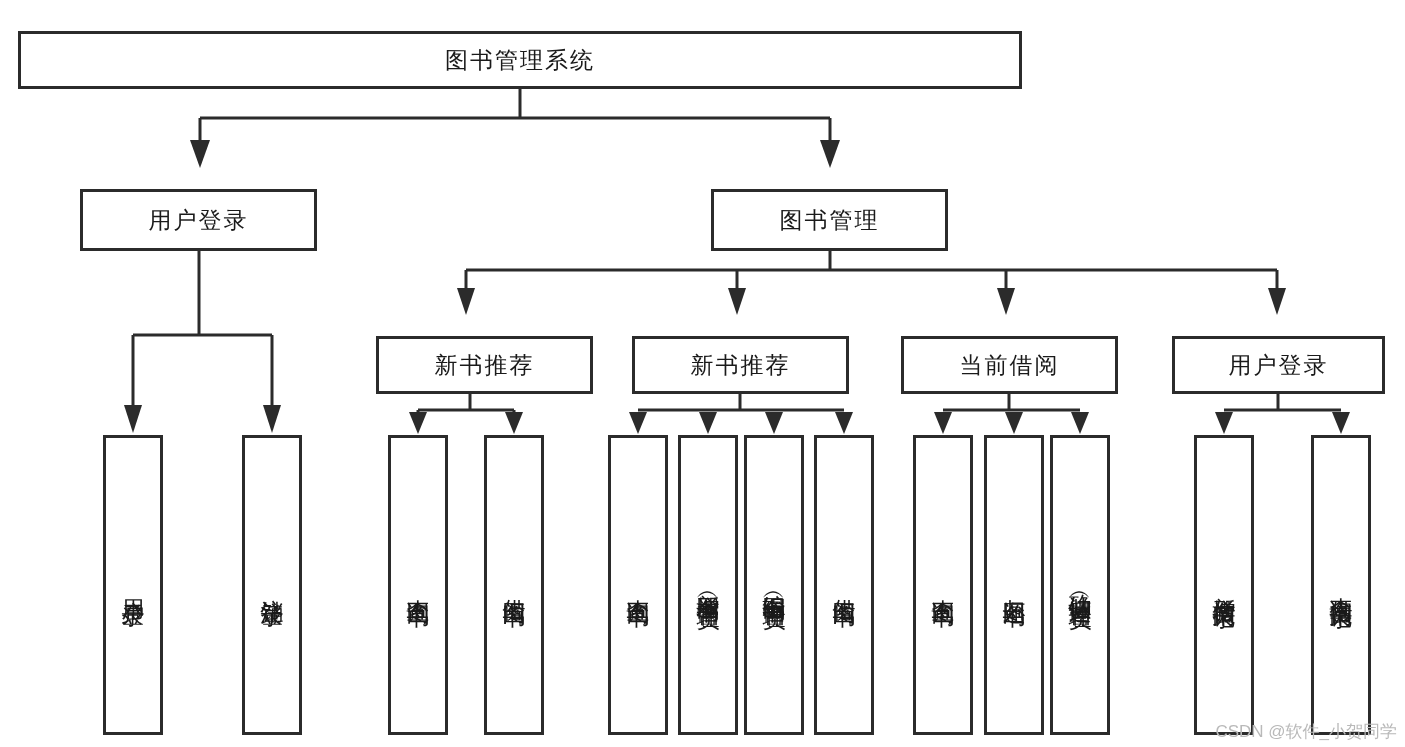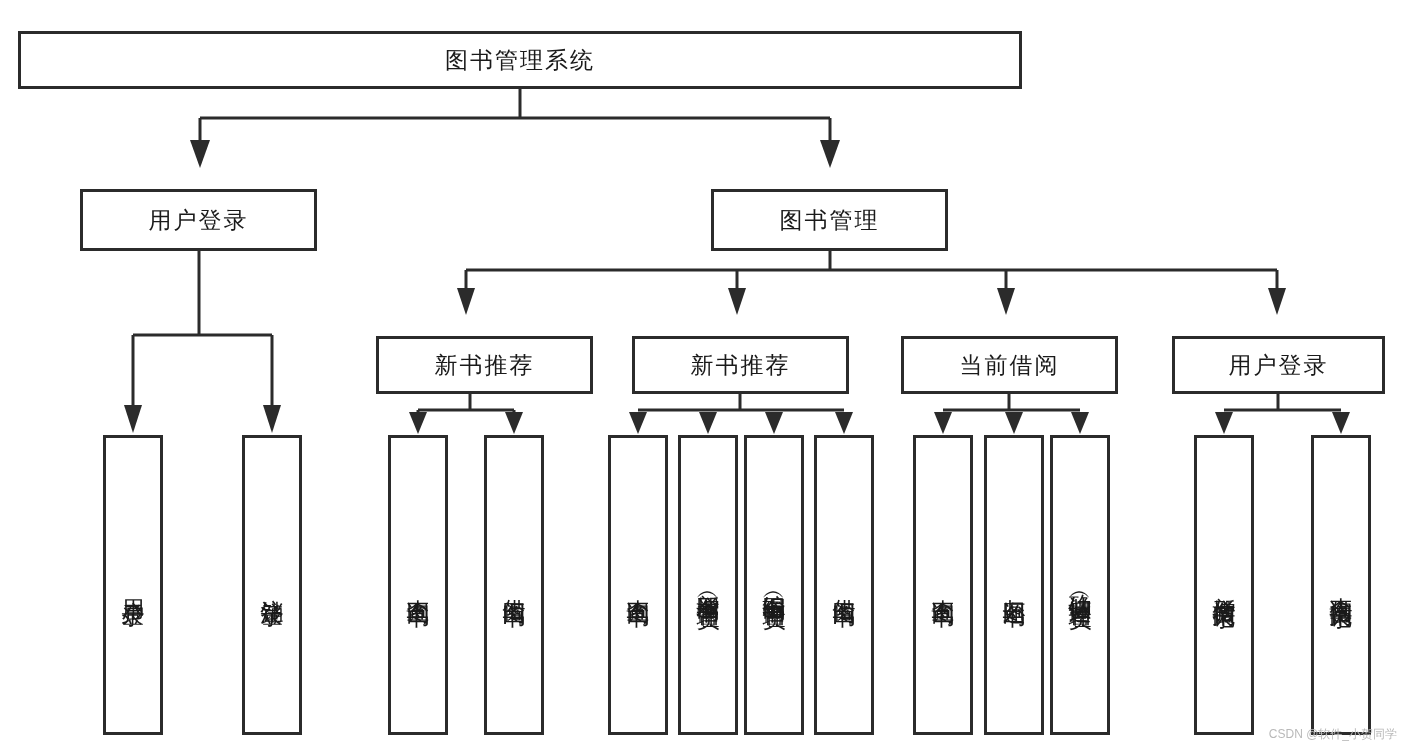--- a/index.html
+++ b/index.html
@@ -2,21 +2,21 @@
 <html><head>
 <meta charset="utf-8">
 <style>
   html,body{margin:0;padding:0;background:#ffffff;}
   body{width:1405px;height:747px;overflow:hidden;
        font-family:"Liberation Sans","DejaVu Sans",sans-serif;}
   #diagram-root{position:relative;width:1405px;height:747px;background:#fff;}
   svg.diagram-canvas{position:absolute;left:0;top:0;width:1405px;height:747px;}
   .connector{stroke:#2b2b2b;stroke-width:3;fill:none;}
   .arrow-head{fill:#2b2b2b;stroke:none;}
-  .watermark{position:absolute;right:8px;bottom:4px;font-size:12px;color:#b9b9b9;
+  .watermark{position:absolute;right:8px;bottom:4px;font-size:17px;color:#b9b9b9;
              font-family:"Liberation Sans","DejaVu Sans",sans-serif;white-space:nowrap;}
   .vlabel-wrap{display:flex;align-items:center;justify-content:center;
                width:100%;height:100%;}
   .vlabel{writing-mode:vertical-rl;text-orientation:upright;letter-spacing:2px;
           font-size:23px;color:#1a1a1a;line-height:1;text-align:center;}
   .leaf-cell{position:absolute;box-sizing:border-box;background:#fff;
              border:3px solid #2b2b2b;display:flex;align-items:center;justify-content:center;}
   .tier-cell{position:absolute;box-sizing:border-box;background:#fff;
              border:3px solid #2b2b2b;display:flex;align-items:center;justify-content:center;
              font-size:23px;color:#1a1a1a;letter-spacing:2px;margin-top:19px;}

